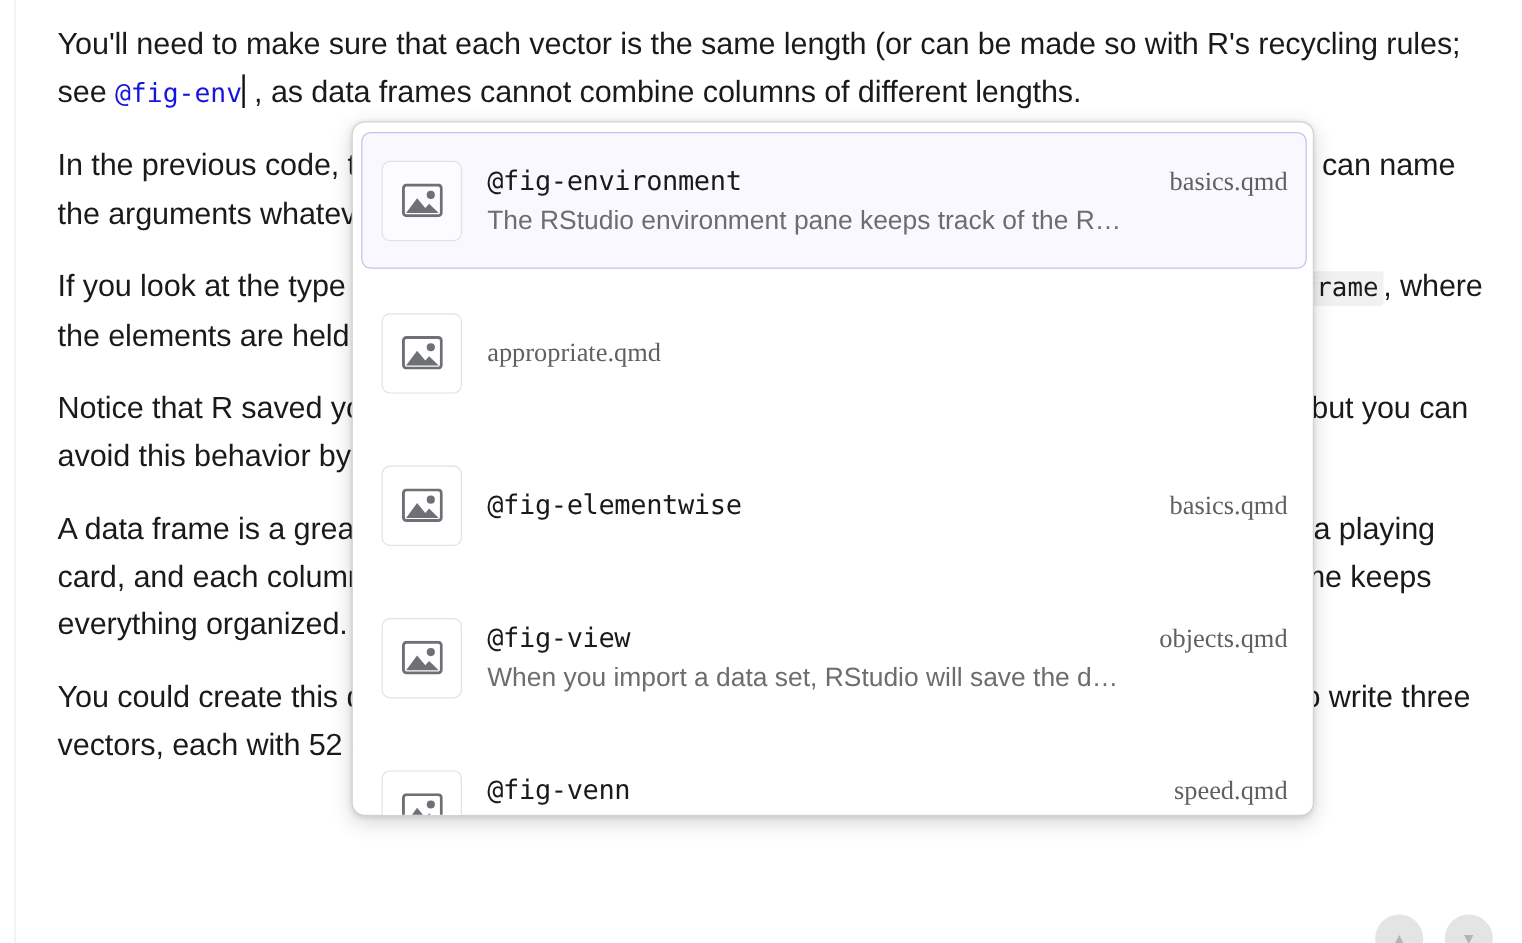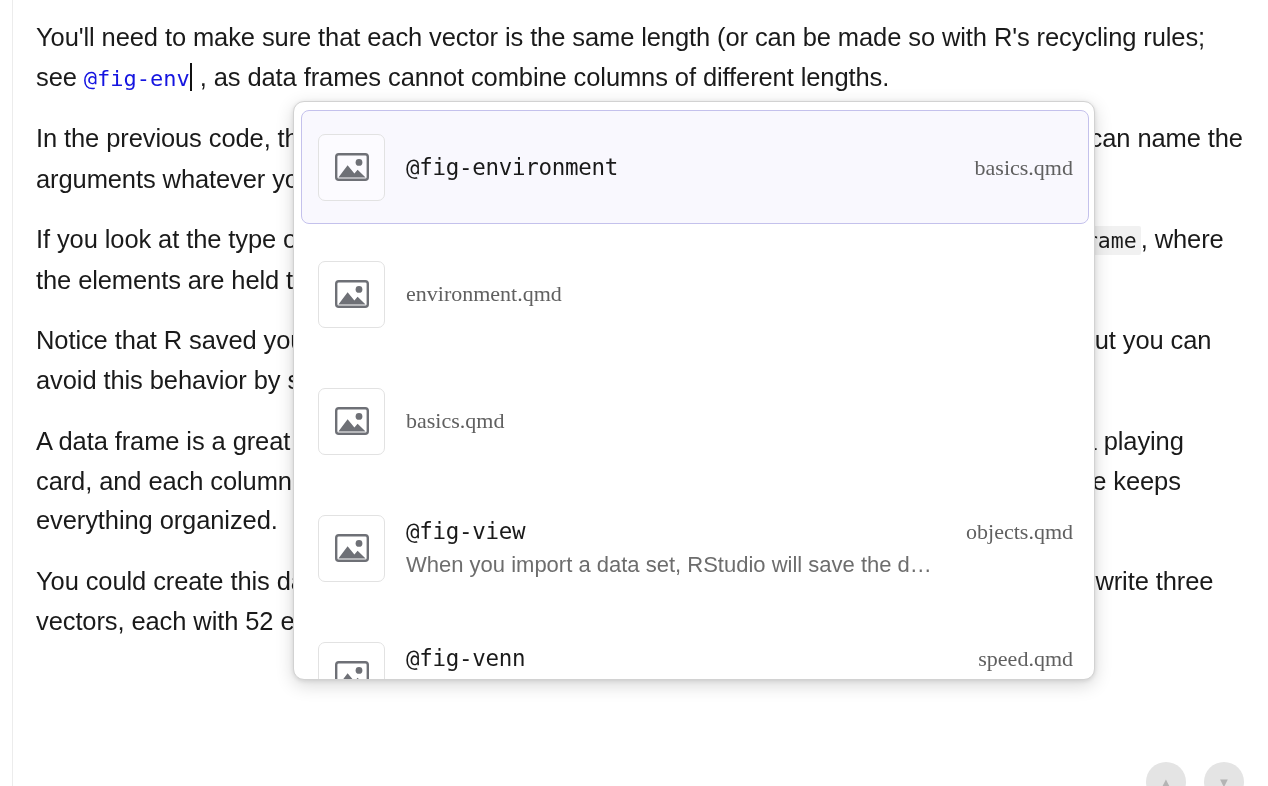--- a/index.html
+++ b/index.html
@@ -36,21 +36,21 @@
     width: 1254px; height: 786px;
     padding: 18px 22px 0 22px;
     background: #ffffff;
   }
 
   .para {
     font-size: 25.5px;
     line-height: 39.5px;
     color: #1a1a1a;
     letter-spacing: -0.1px;
-    margin: 0 0 21px 0;
+    margin: 0 0 21px 12px;
     white-space: normal;
   }
   .para:last-child { margin-bottom: 0; }
 
   
   .code {
     font-family: "DejaVu Sans Mono", "Liberation Mono", monospace;
     font-size: 21.5px;
     background: #f1f1f1;
     color: #1a1a1a;
@@ -217,46 +217,48 @@
               <rect x="1.2" y="1.2" width="31.6" height="25.6" rx="2.6" ry="2.6" fill="none" stroke="#6e7076" stroke-width="2.4"></rect>
               <circle cx="24" cy="9.4" r="3.4" fill="#6e7076"></circle>
               <path d="M3.4 24.6 L12.6 12.2 L19.4 20.4 L22.6 16.8 L30.6 24.6 Z" fill="#6e7076"></path>
             </svg>
           </span>
           <div class="ac-body">
             <div class="ac-row1">
               <span class="ac-id">@fig-environment</span>
               <span class="ac-file">basics.qmd</span>
             </div>
-          </div>
-        </div>
-        <div class="ac-item">
-          <span class="thumb">
-            <svg width="34" height="28" viewBox="0 0 34 28" xmlns="http://www.w3.org/2000/svg">
-              <rect x="1.2" y="1.2" width="31.6" height="25.6" rx="2.6" ry="2.6" fill="none" stroke="#6e7076" stroke-width="2.4"></rect>
-              <circle cx="24" cy="9.4" r="3.4" fill="#6e7076"></circle>
-              <path d="M3.4 24.6 L12.6 12.2 L19.4 20.4 L22.6 16.8 L30.6 24.6 Z" fill="#6e7076"></path>
-            </svg>
-          </span>
-          <div class="ac-body">
-            <div class="ac-row1">
-              <span class="ac-file">environment.qmd</span>
-            </div>
-          </div>
-        </div>
-        <div class="ac-item">
-          <span class="thumb">
-            <svg width="34" height="28" viewBox="0 0 34 28" xmlns="http://www.w3.org/2000/svg">
-              <rect x="1.2" y="1.2" width="31.6" height="25.6" rx="2.6" ry="2.6" fill="none" stroke="#6e7076" stroke-width="2.4"></rect>
-              <circle cx="24" cy="9.4" r="3.4" fill="#6e7076"></circle>
-              <path d="M3.4 24.6 L12.6 12.2 L19.4 20.4 L22.6 16.8 L30.6 24.6 Z" fill="#6e7076"></path>
-            </svg>
-          </span>
-          <div class="ac-body">
-            <div class="ac-row1">
+            <div class="ac-desc">The RStudio environment pane keeps track of the R…</div>
+          </div>
+        </div>
+        <div class="ac-item">
+          <span class="thumb">
+            <svg width="34" height="28" viewBox="0 0 34 28" xmlns="http://www.w3.org/2000/svg">
+              <rect x="1.2" y="1.2" width="31.6" height="25.6" rx="2.6" ry="2.6" fill="none" stroke="#6e7076" stroke-width="2.4"></rect>
+              <circle cx="24" cy="9.4" r="3.4" fill="#6e7076"></circle>
+              <path d="M3.4 24.6 L12.6 12.2 L19.4 20.4 L22.6 16.8 L30.6 24.6 Z" fill="#6e7076"></path>
+            </svg>
+          </span>
+          <div class="ac-body">
+            <div class="ac-row1">
+              <span class="ac-file">appropriate.qmd</span>
+            </div>
+          </div>
+        </div>
+        <div class="ac-item">
+          <span class="thumb">
+            <svg width="34" height="28" viewBox="0 0 34 28" xmlns="http://www.w3.org/2000/svg">
+              <rect x="1.2" y="1.2" width="31.6" height="25.6" rx="2.6" ry="2.6" fill="none" stroke="#6e7076" stroke-width="2.4"></rect>
+              <circle cx="24" cy="9.4" r="3.4" fill="#6e7076"></circle>
+              <path d="M3.4 24.6 L12.6 12.2 L19.4 20.4 L22.6 16.8 L30.6 24.6 Z" fill="#6e7076"></path>
+            </svg>
+          </span>
+          <div class="ac-body">
+            <div class="ac-row1">
+              <span class="ac-id">@fig-elementwise</span>
               <span class="ac-file">basics.qmd</span>
             </div>
           </div>
         </div>
         <div class="ac-item">
           <span class="thumb">
             <svg width="34" height="28" viewBox="0 0 34 28" xmlns="http://www.w3.org/2000/svg">
               <rect x="1.2" y="1.2" width="31.6" height="25.6" rx="2.6" ry="2.6" fill="none" stroke="#6e7076" stroke-width="2.4"></rect>
               <circle cx="24" cy="9.4" r="3.4" fill="#6e7076"></circle>
               <path d="M3.4 24.6 L12.6 12.2 L19.4 20.4 L22.6 16.8 L30.6 24.6 Z" fill="#6e7076"></path>

